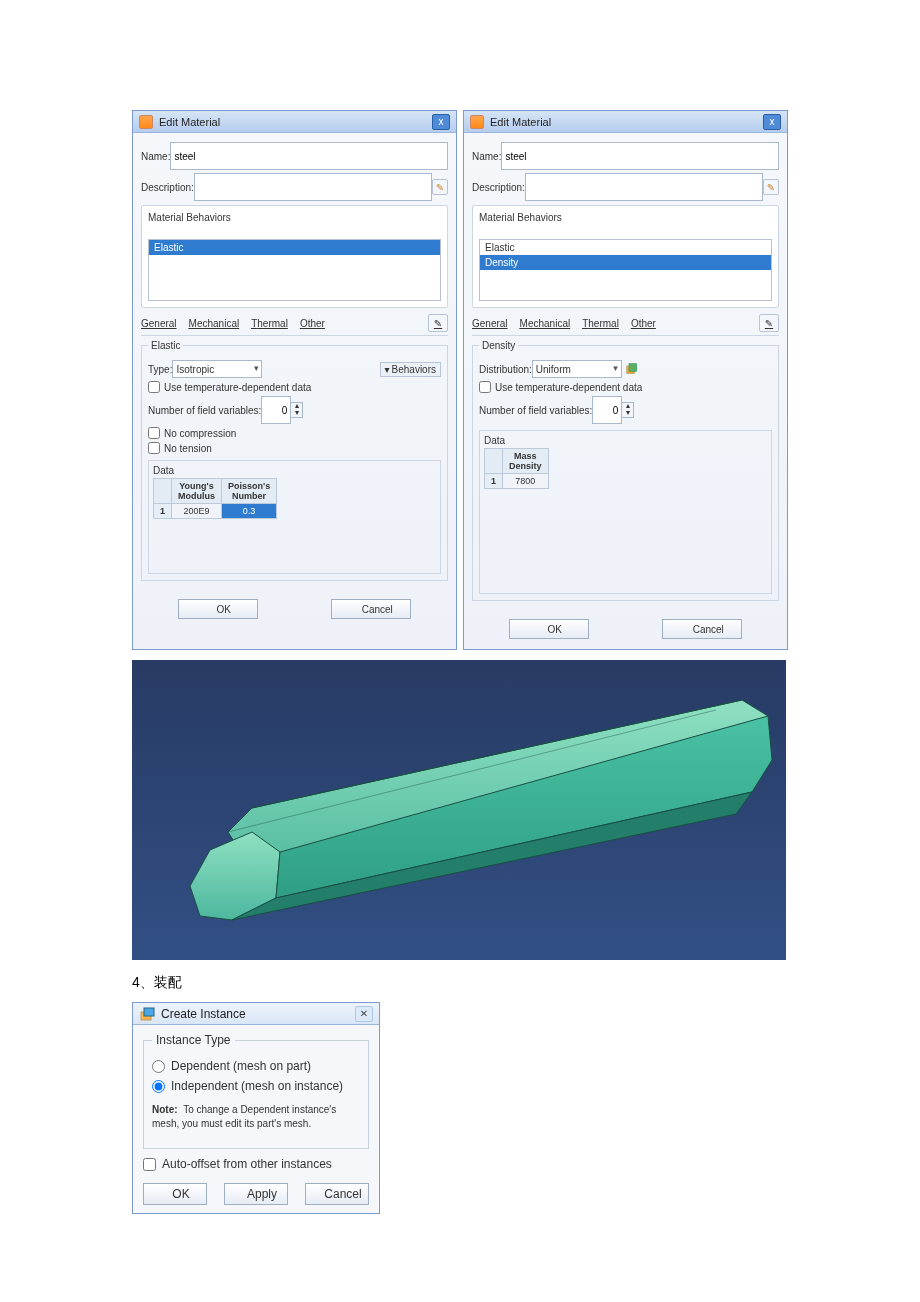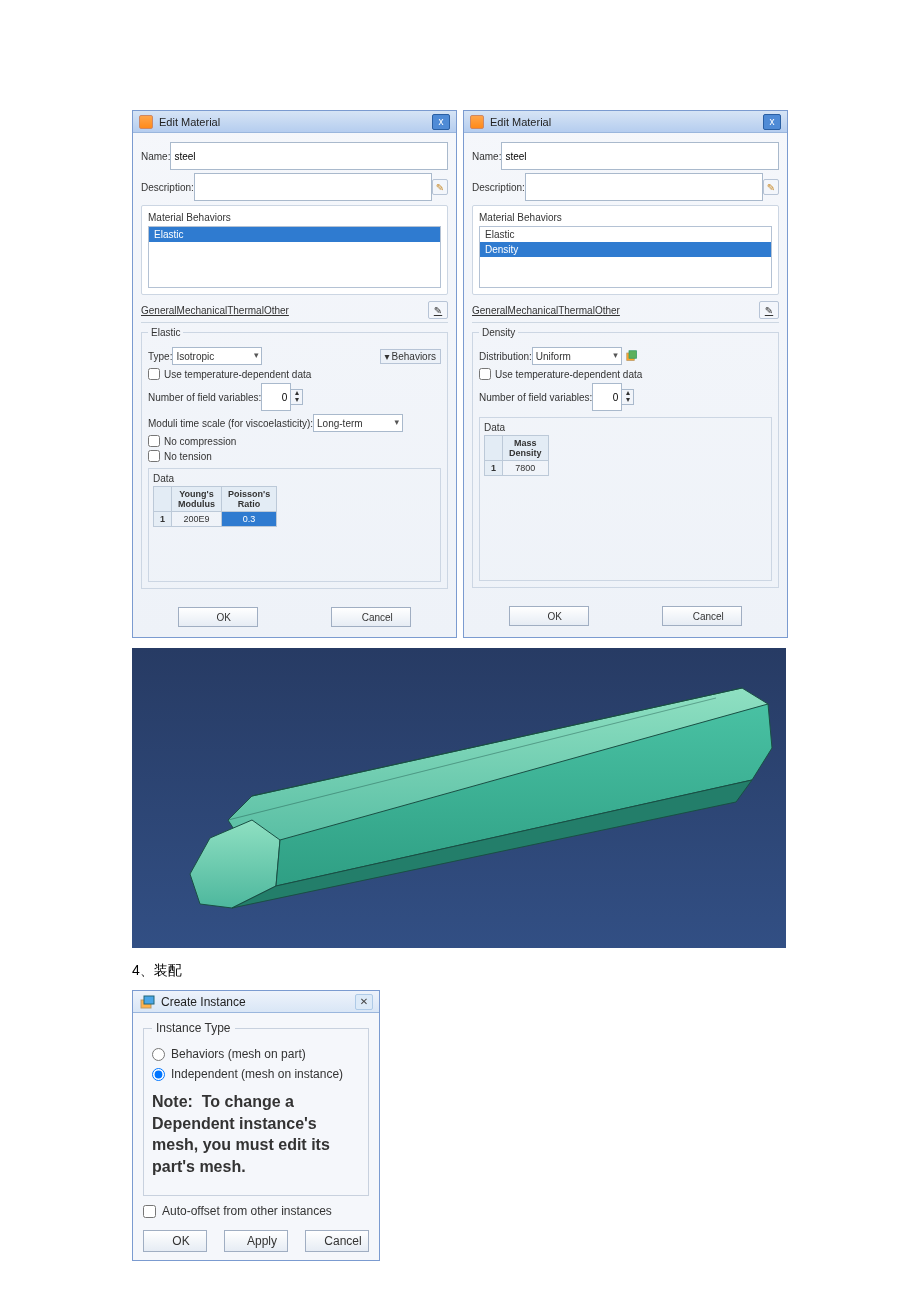--- a/index.html
+++ b/index.html
@@ -8,25 +8,25 @@
     .dialog { border: 1px solid #7b9bd0; background: linear-gradient(#f5f7fb,#eef2f8); width: 330px; position: relative; }
     .titlebar { background: linear-gradient(#d6e4f5,#b5cdef); height: 22px; display: flex; align-items: center; padding: 0 6px; font-size: 11px; color: #222; border-bottom:1px solid #9ab6dd;}
     .titlebar .ticon { width:14px;height:14px;background:linear-gradient(#ffa54a,#ff8a1a);border:1px solid #c86; margin-right:6px; border-radius:2px;}
     .titlebar .x { margin-left:auto; width:18px;height:16px;background:#4f8bd6;border:1px solid #2a5fa3;color:#fff;font-size:10px;display:flex;align-items:center;justify-content:center;border-radius:2px; cursor:pointer;}
     .dlg-body { padding: 6px 8px 10px 8px; font-size: 10px; }
     .row { display:flex; align-items:center; margin: 3px 0; }
     .row label {  }
     .row input[type=text]{ flex:1; height:28px; border:1px solid #a9b9cc; padding:0 3px; font-size:10px; background:#fff;}
     .edit-icn{width:16px;height:16px;border:1px solid #b7c4d6;border-radius:2px;background:#f3f6fb;display:flex;align-items:center;justify-content:center;font-size:10px;color:#c78a2a;}
     .grpbox{border:1px solid #ccd6e3;border-radius:2px;padding:6px;margin:4px 0;background:#fff;}
-    .grp-title{font-size:10px;color:#333;margin-bottom:3px;}
+    .grp-title{font-size:10px;color:#333;margin-bottom:16px;}
     .listbox{height:62px;border:1px solid #b4c2d4;background:#fff;overflow:hidden;}
     .listbox .item{padding:2px 5px;font-size:10px;}
     .listbox .sel{background:#2f7bd0;color:#fff;}
-    .tabs{display:flex;border-bottom:1px solid #cdd7e2;margin:6px 0 4px 0;padding-bottom:3px;align-items:center;}
+    .tabs{display:flex;gap:12px;border-bottom:1px solid #cdd7e2;margin:6px 0 4px 0;padding-bottom:3px;align-items:center;}
     .tabs span{font-size:10px;color:#333;text-decoration:underline;cursor:pointer;}
     .tabs .rb{margin-left:auto;width:20px;height:18px;border:1px solid #b7c4d6;border-radius:2px;background:#f3f6fb;display:flex;align-items:center;justify-content:center;}
     fieldset.props{border:1px solid #ccd6e3;padding:6px;margin-top:4px;}
     fieldset.props legend{font-size:10px;padding:0 3px;}
     .sel-sm{height:18px;border:1px solid #a9b9cc;font-size:10px;background:#fff;padding:0 16px 0 3px;position:relative;display:inline-flex;align-items:center;min-width:90px;}
     .sel-sm::after{content:"▾";position:absolute;right:3px;top:2px;font-size:9px;color:#555;}
     .subopt{border:1px solid #b7c4d6;padding:1px 4px;font-size:10px;display:inline-flex;align-items:center;gap:2px;background:#ecf1f8;}
     .chk{display:flex;align-items:center;gap:4px;margin:3px 0;font-size:10px;}
     .chk input{width:12px;height:12px;}
     .spin{display:inline-flex;align-items:center;}
@@ -49,21 +49,21 @@
     .dialog2 .titlebar{background:linear-gradient(#eef3fb,#d9e6f6);}
     .dialog2 .titlebar .x{background:#dceaf8;color:#444;border-color:#aecae7;}
     .d2body{padding:8px 10px;font-size:12px;}
     fieldset.fs2{border:1px solid #c8d1de;padding:6px 8px 10px 8px;margin-bottom:10px;}
     fieldset.fs2 legend{font-size:12px;padding:0 4px;}
     .lb2{height:100px;border:1px solid #b4c2d4;background:#fff;}
     .lb2 .item{font-size:11px;padding:3px 6px;}
     .lb2 .sel{background:#2f7bd0;color:#fff;}
     .rad{display:flex;align-items:center;gap:6px;margin:6px 0;font-size:12px;}
     .rad input{width:13px;height:13px;}
-    .note{font-size:16px;margin:10px 0 8px 0;line-height:1.35;font-weight:bold;}
+    .note{font-size:10px;margin:10px 0 8px 0;line-height:1.35;}
     .row2btn{display:flex;justify-content:space-between;margin-top:12px;}
     .row2btn .btn{min-width:64px;height:22px;font-size:12px;}
     .f-icn{width:12px;height:12px;display:inline-block;}
     .underline-first::first-letter{text-decoration:underline;}
   </style>
 </head>
 <body>
 
 <div class="two-col">
 
@@ -109,43 +109,39 @@
           </div>
         <div class="row">
           <span>Number of field variables:</span>
           <span class="spin">
             <input type="text" value="0" style="">
             <span class="sb">
                 <span>▴</span>
                 <span>▾</span>
               </span>
           </span>
-        </div>
-        <div class="row">
-          <span>Moduli time scale (for viscoelasticity):</span>
-          <span class="sel-sm">Long-term</span>
         </div>
         <div class="chk">
             <input type="checkbox" style="">
             <span>No compression</span>
           </div>
         <div class="chk">
             <input type="checkbox" style="">
             <span>No tension</span>
           </div>
         <div class="data-sub">
           <div class="dt">Data</div>
           <table class="data">
             <tbody>
                 <tr>
                   <th></th>
                   <th style="white-space:pre-line">Young's
 Modulus</th>
                   <th style="white-space:pre-line">Poisson's
-Ratio</th>
+Number</th>
                 </tr>
             <tr>
                   <td class="idx">1</td>
                   <td>200E9</td>
                   <td class="sel">0.3</td>
                 </tr>
           </tbody>
             </table>
           <div style="height:50px"></div>
         </div>
@@ -272,21 +268,21 @@
         <rect x="5" y="2" width="10" height="8" fill="#4aa6e6" stroke="#267"></rect>
       </svg>
     <span style="font-size:12px">Create Instance</span>
     <span class="x">✕</span>
   </div>
   <div class="d2body">
     <fieldset class="fs2">
       <legend>Instance Type</legend>
       <div class="rad">
           <input type="radio" name="it" style="">
-          <span>Behaviors (mesh on part)</span>
+          <span>Dependent (mesh on part)</span>
         </div>
       <div class="rad">
           <input type="radio" name="it" checked="" style="">
           <span>Independent (mesh on instance)</span>
         </div>
       <div class="note">
         <b>Note:</b>
         &nbsp;<span>To change a Dependent instance's mesh, you must edit its part's mesh.</span>
       </div>
     </fieldset>

